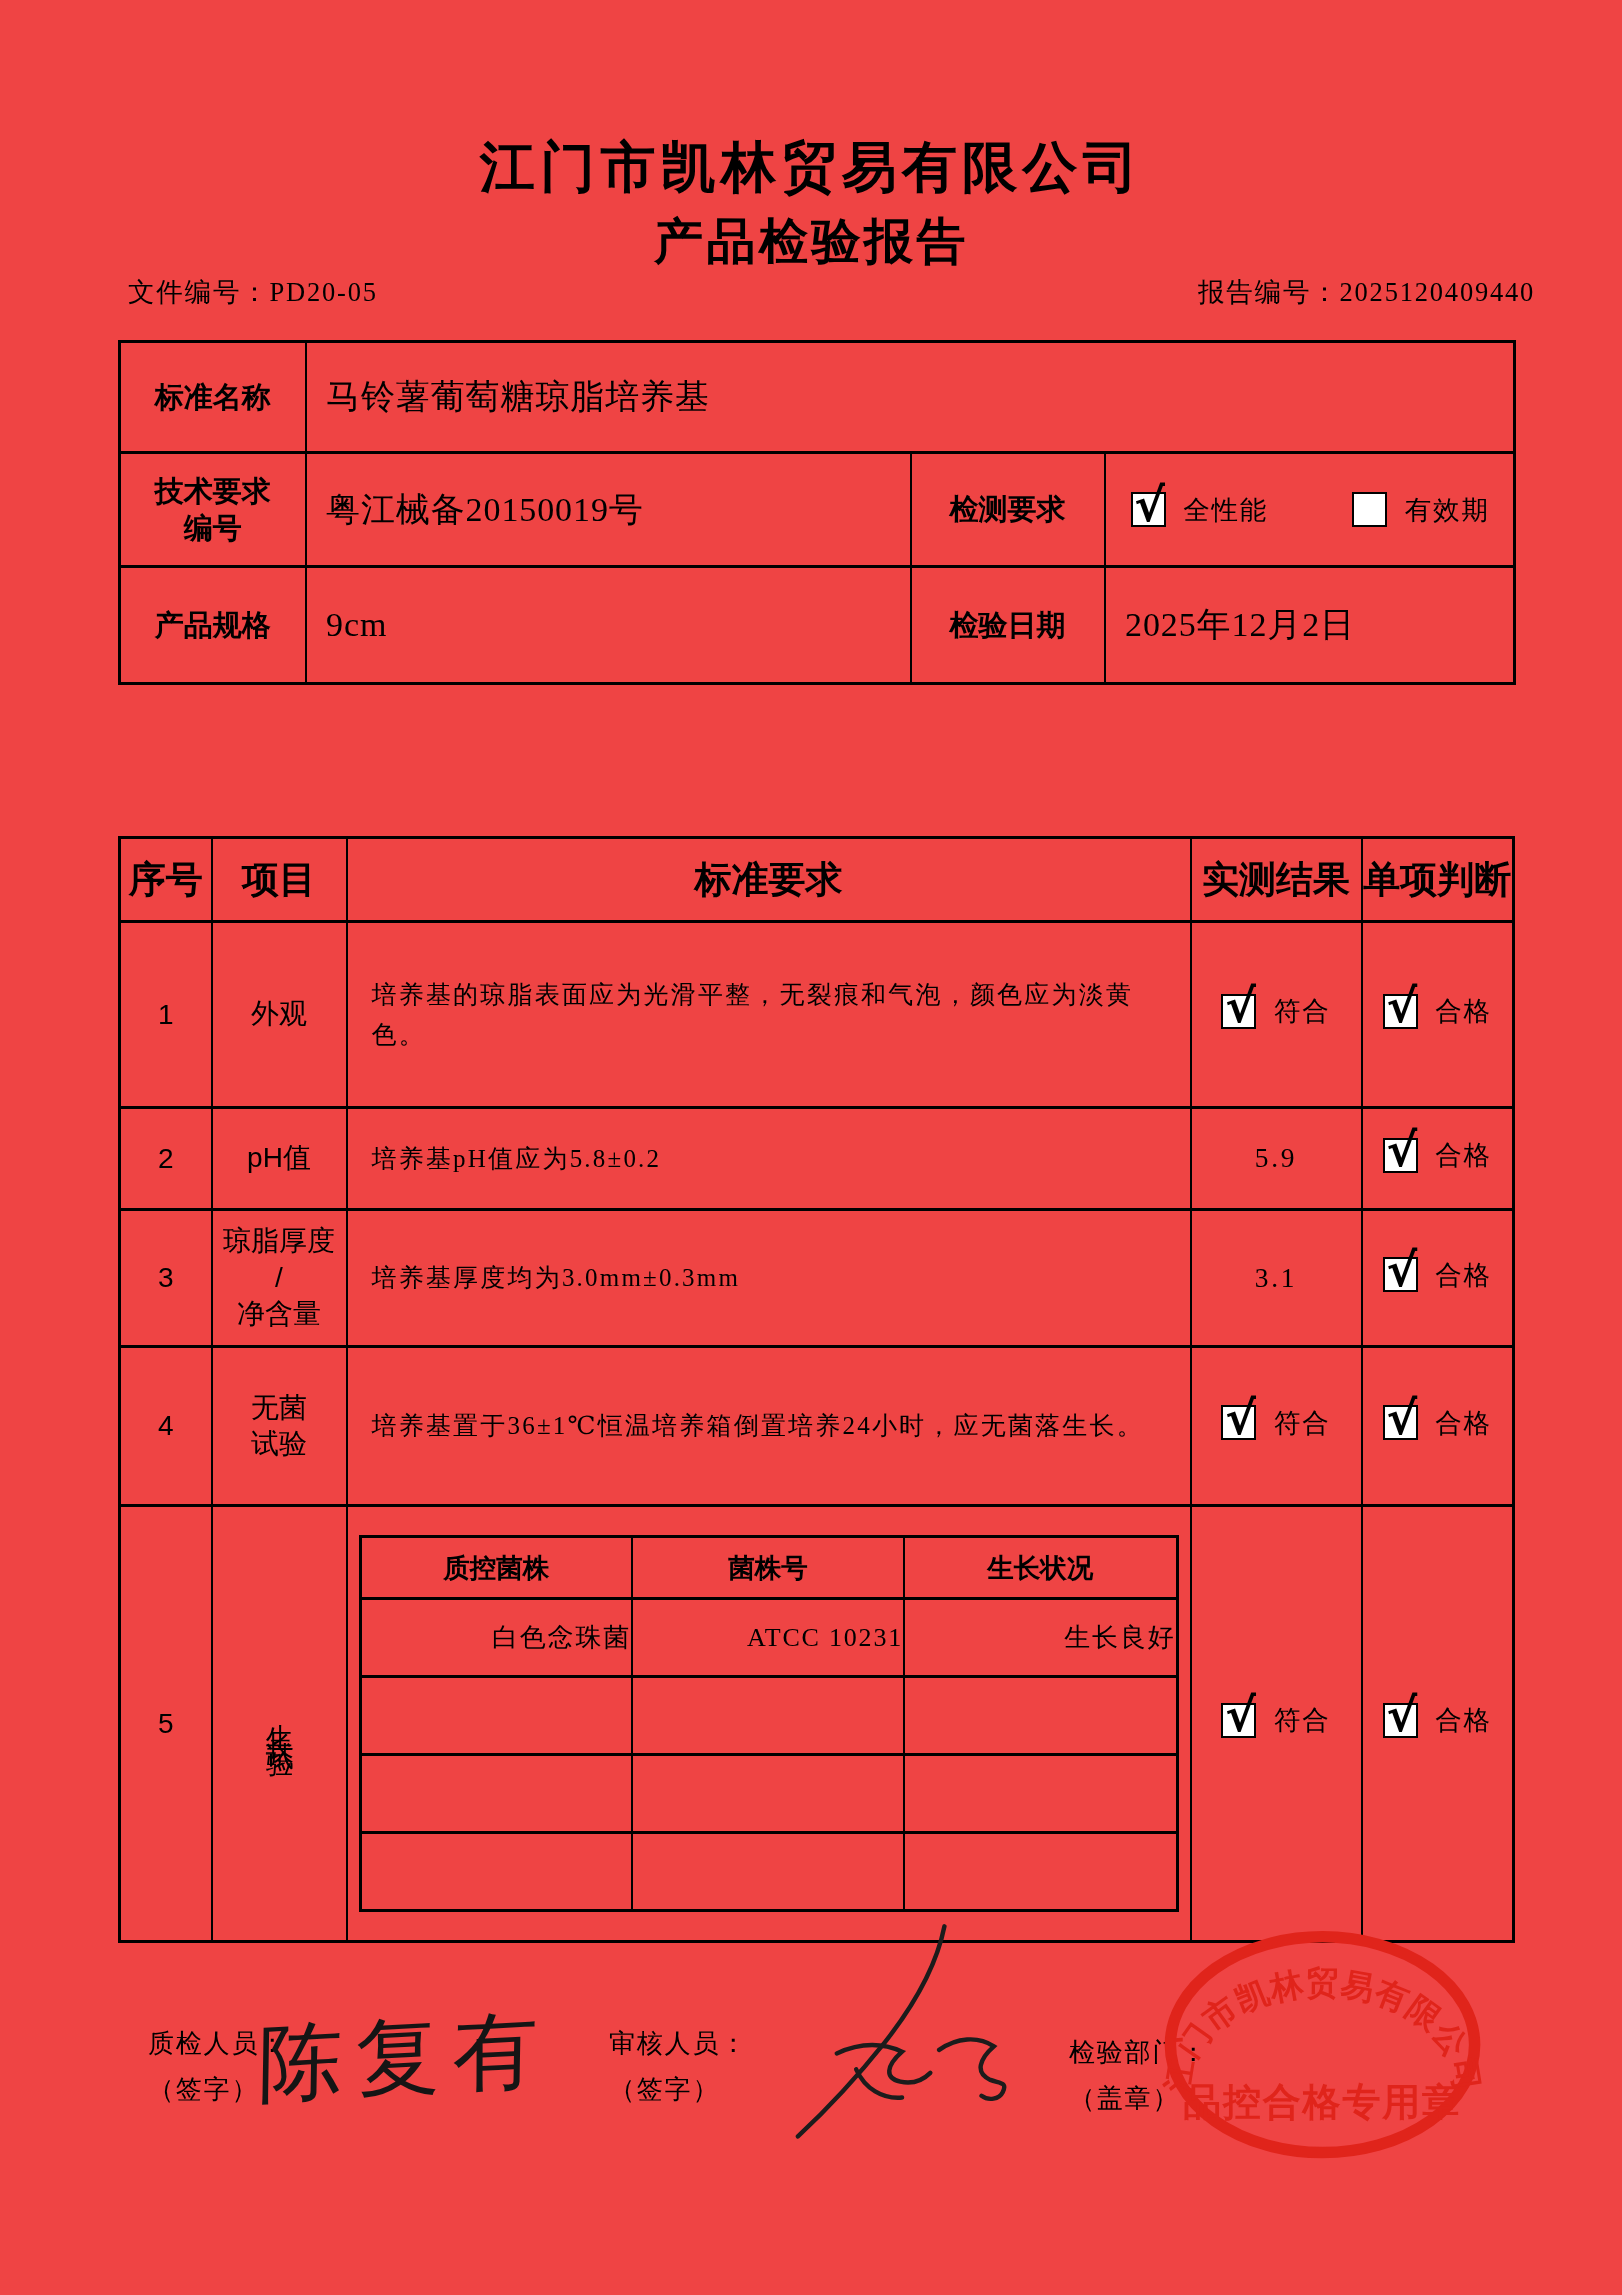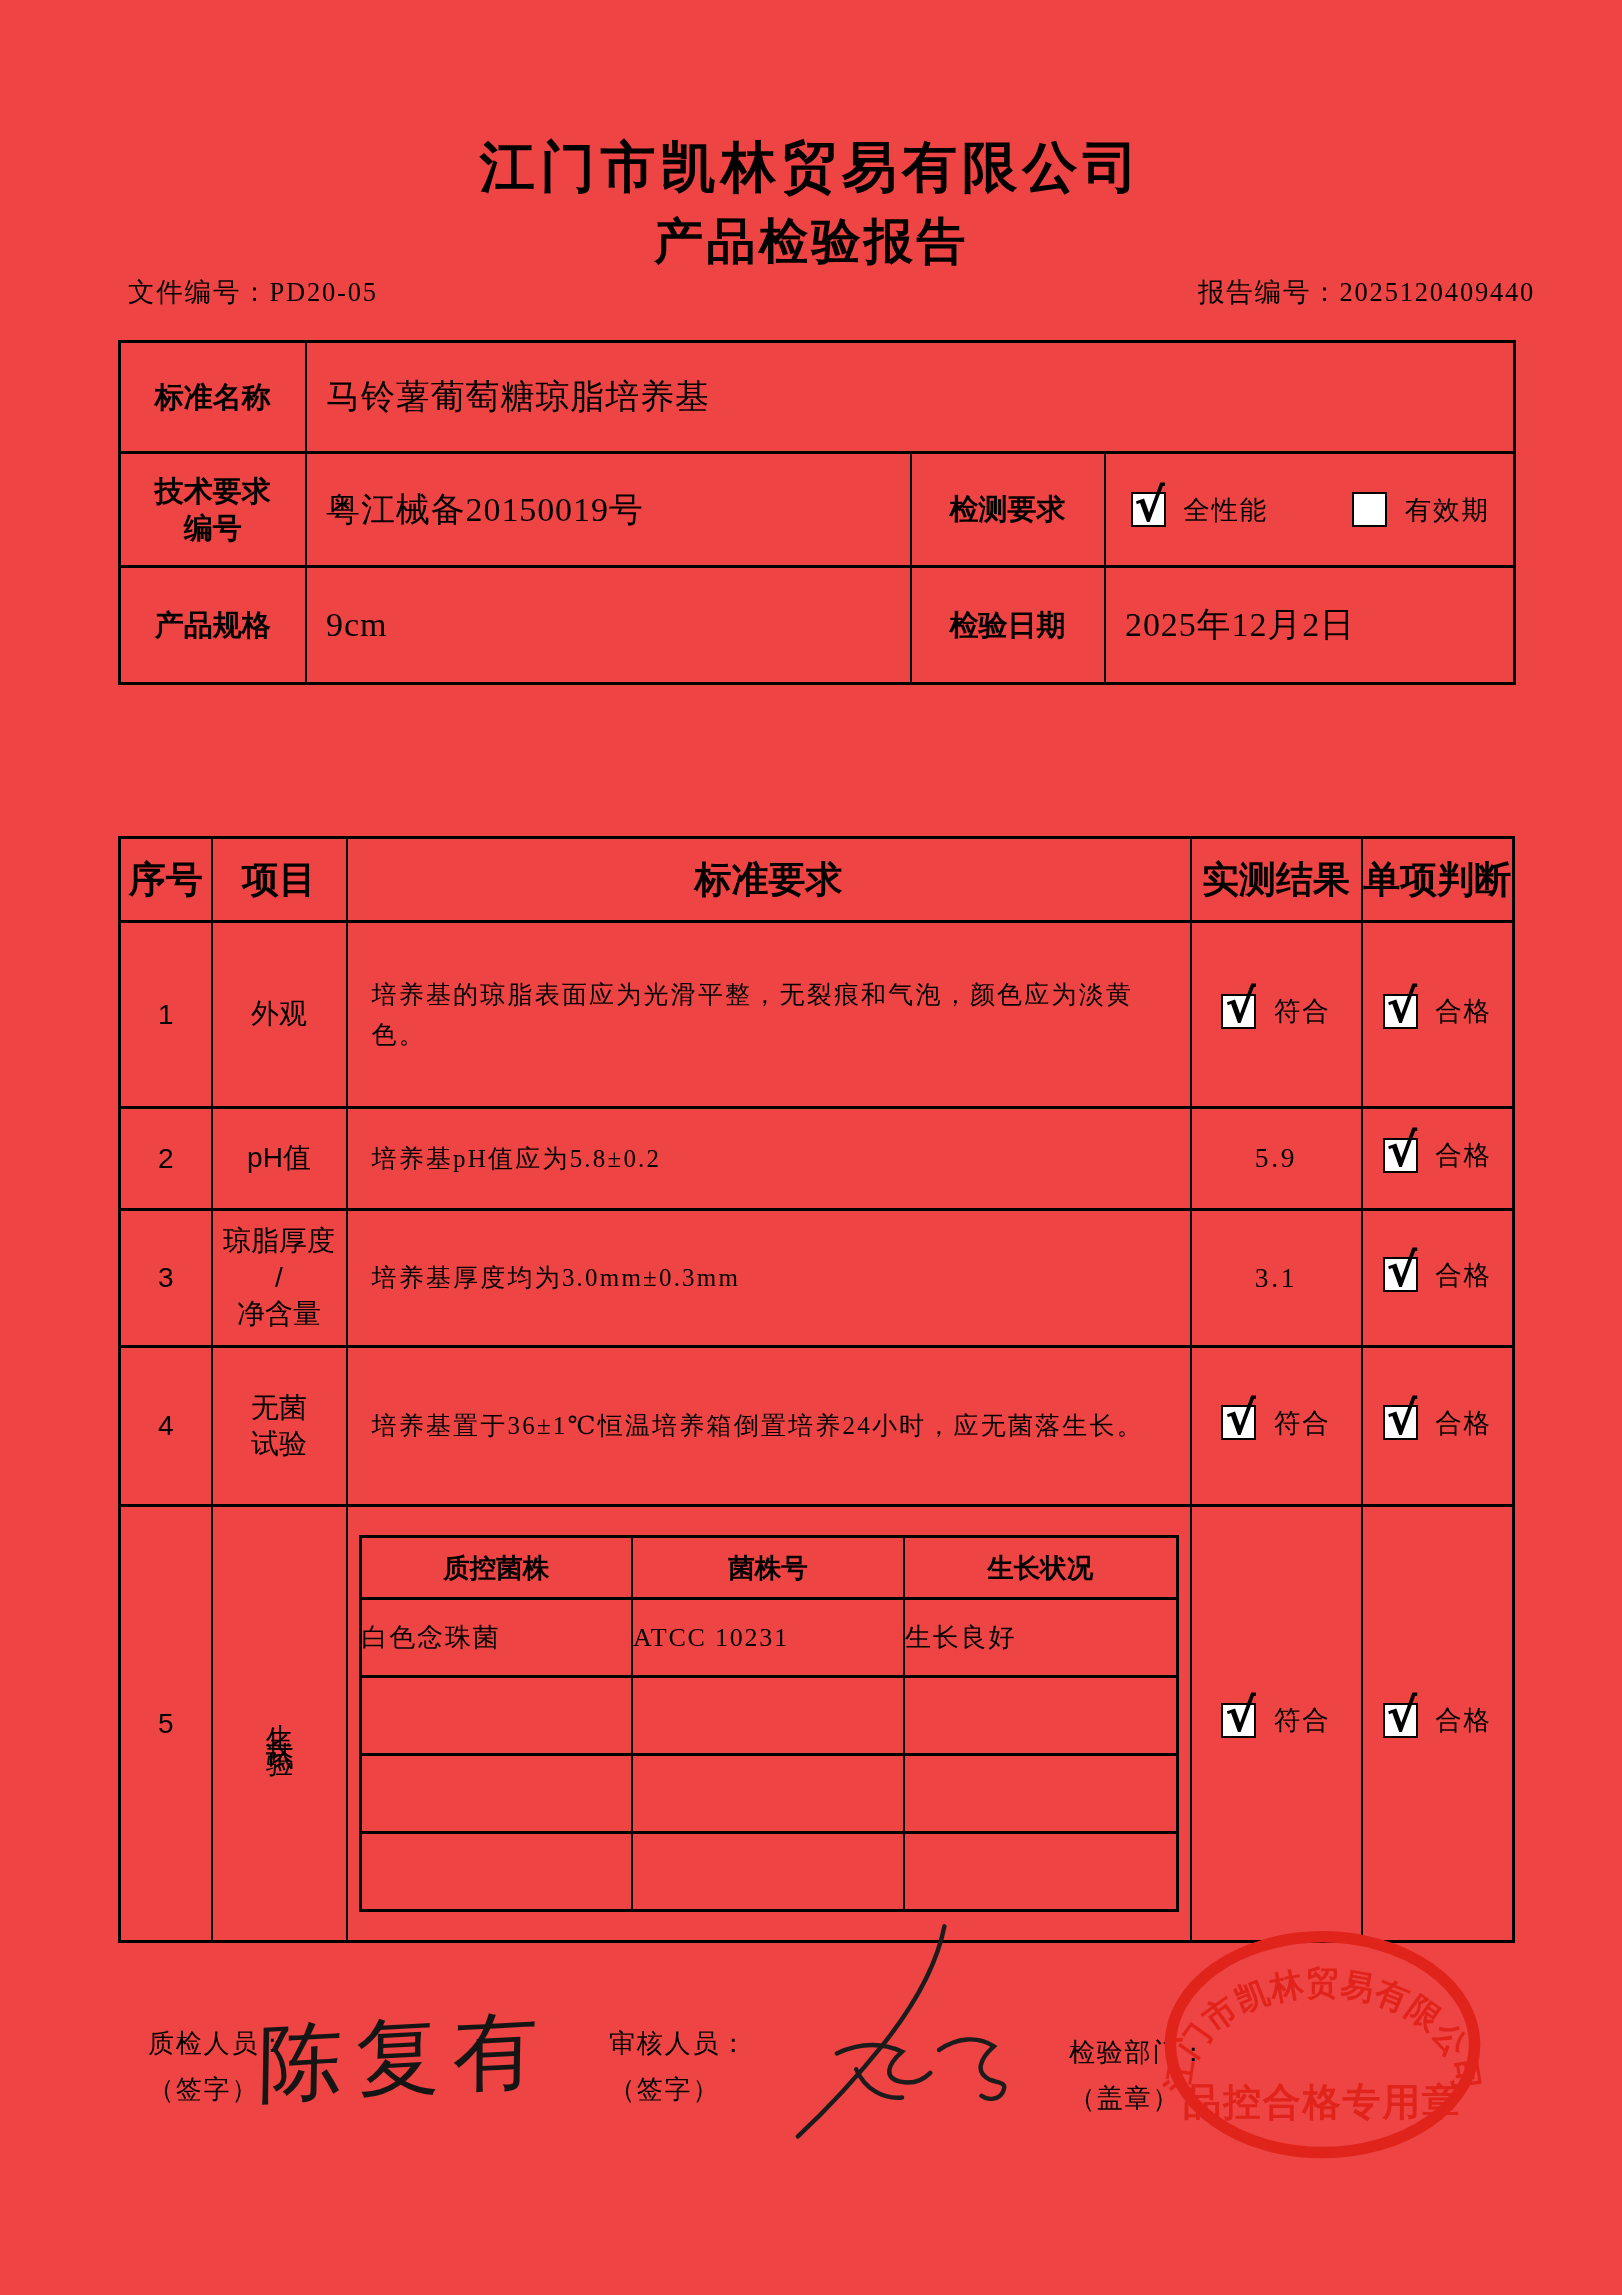--- a/index.html
+++ b/index.html
@@ -64,21 +64,21 @@
   .c-res .num { font-size:27.4px; letter-spacing:2.7px; }
   .vertical {
     writing-mode:vertical-lr; text-orientation:upright;
     display:inline-block; letter-spacing:8.8px; font-size:28px;
   }
 
   
   .growth-wrap { padding:28px 0 28px 0; text-align:center; }
   .growth-table { width:818px; margin:0 auto; border:3.5px solid #000; }
   .growth-table th { font-size:26.5px; height:62px; }
-  .growth-table td { font-size:26px; height:78px; text-align:left; vertical-align:middle; letter-spacing:1.8px; }
+  .growth-table td { font-size:26px; height:78px; text-align:right; vertical-align:middle; letter-spacing:1.8px; }
 
   
   .sig-label { position:absolute; font-size:26px; line-height:1.75; letter-spacing:1.8px;margin-left:15px; }
   .qc-sig {
     position:absolute; top:2000px; left:258px;
     font-size:85px; letter-spacing:12.4px; color:#151515;
     transform:rotate(-3deg) skewX(-4deg); white-space:nowrap;
   }
   .review-sig-svg { position:absolute; top:1919px; left:752px; }
   .stamp-svg { position:absolute; top:1928px; left:1158px; }

